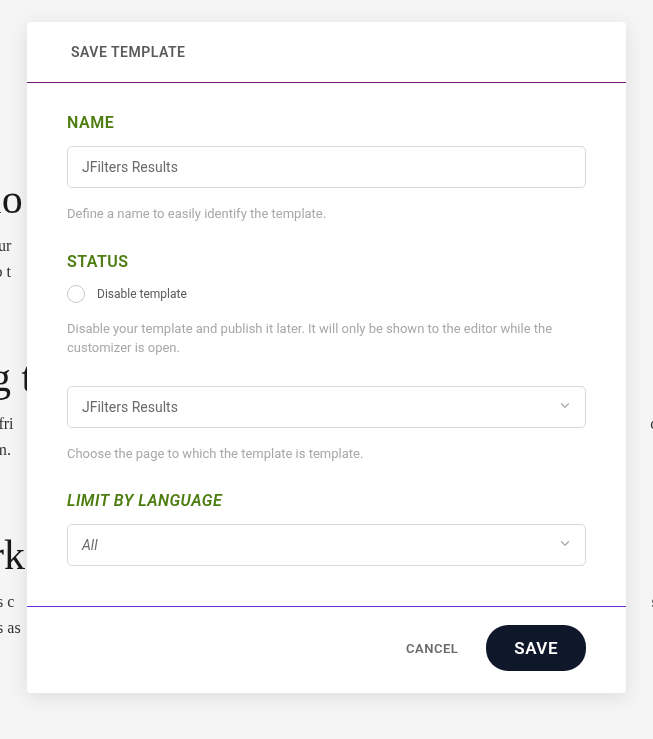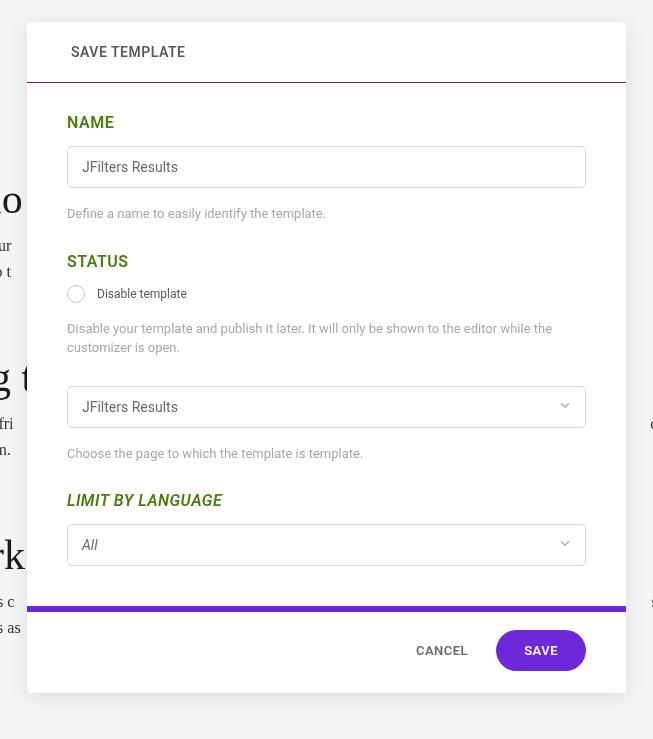--- a/index.html
+++ b/index.html
@@ -170,39 +170,39 @@
       pointer-events: none;
       color: #b0b0b0;
     }
     
     .modal-footer {
       padding: 18px 40px 22px 40px;
       display: flex;
       justify-content: flex-end;
       align-items: center;
       gap: 20px;
-      border-top: 6px solid #6d28d9;
+      border-top: 1px solid #6d28d9;
     }
     
     .btn-cancel {
       background: none;
       border: none;
       font-size: 13px;
       font-weight: 600;
       letter-spacing: 0.5px;
       color: #6a6a6a;
       cursor: pointer;
       padding: 12px 8px;
       font-family: inherit;
     }
     
     .btn-save {
-      background: #6d28d9;
+      background: #0f172a;
       border: none;
-      font-size: 13px;
+      font-size: 17px;
       font-weight: 600;
       letter-spacing: 0.5px;
       color: #fff;
       cursor: pointer;
       padding: 13px 28px;
       border-radius: 22px;
       font-family: inherit;
     }
   </style>
 </head>

